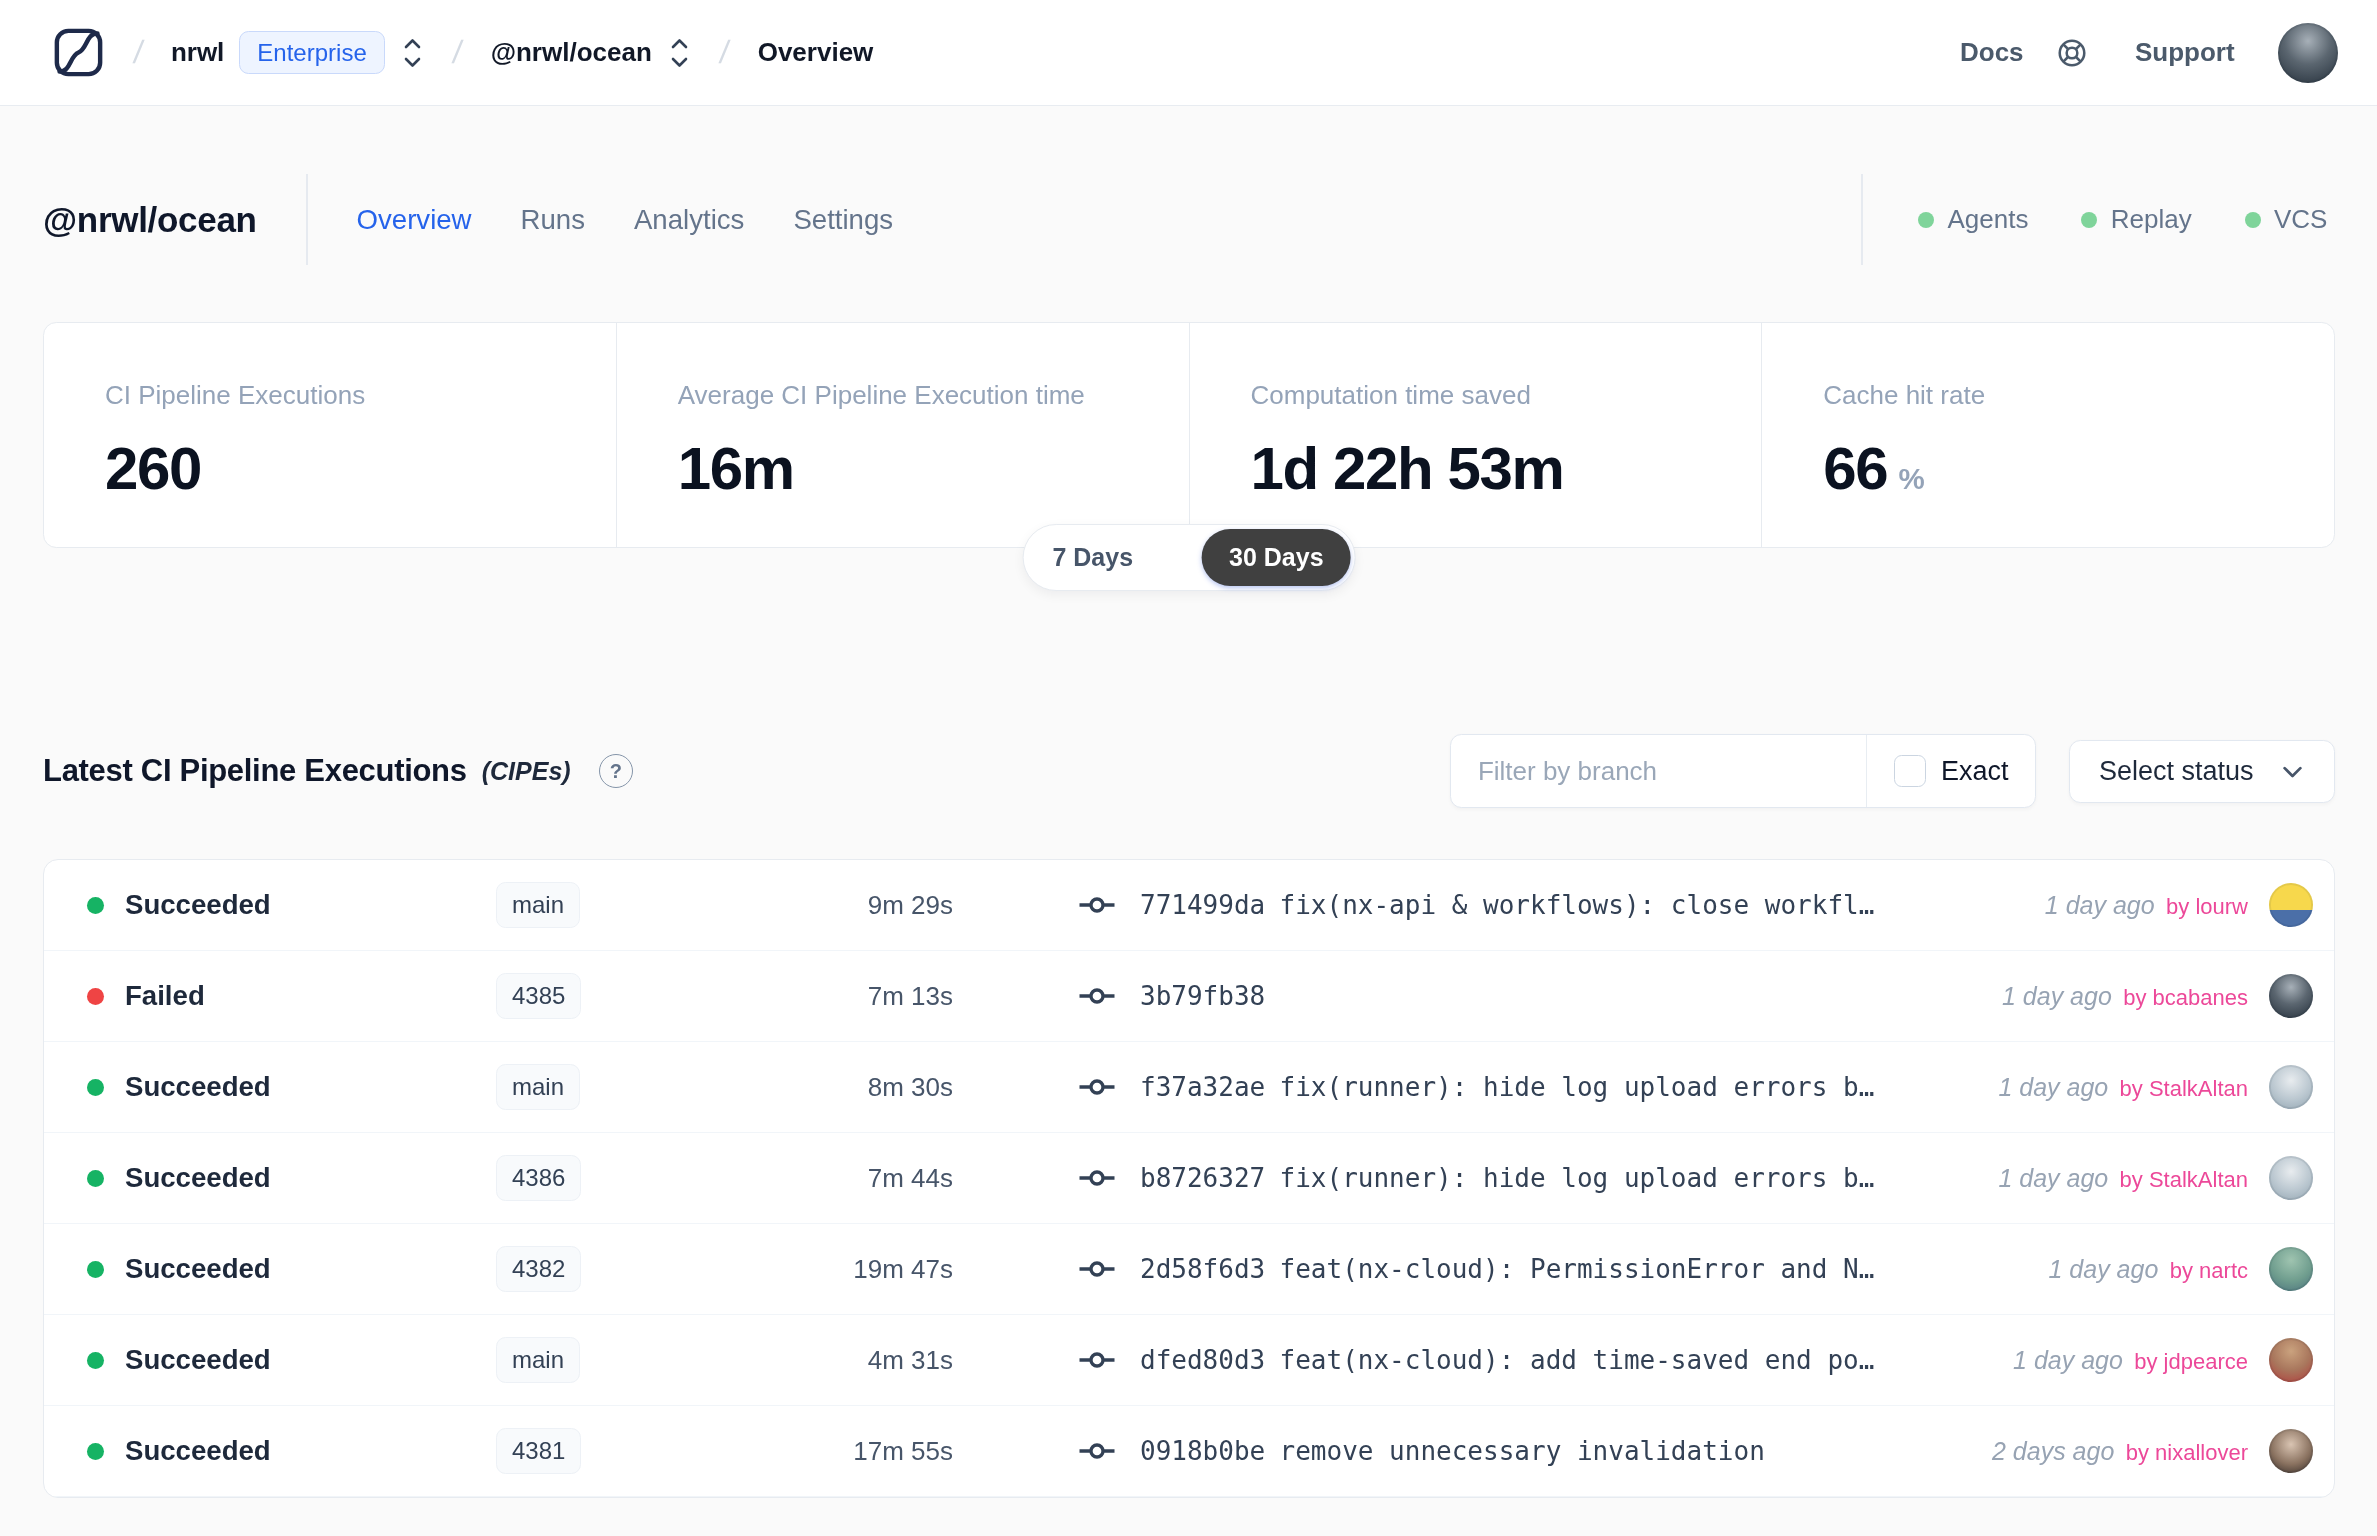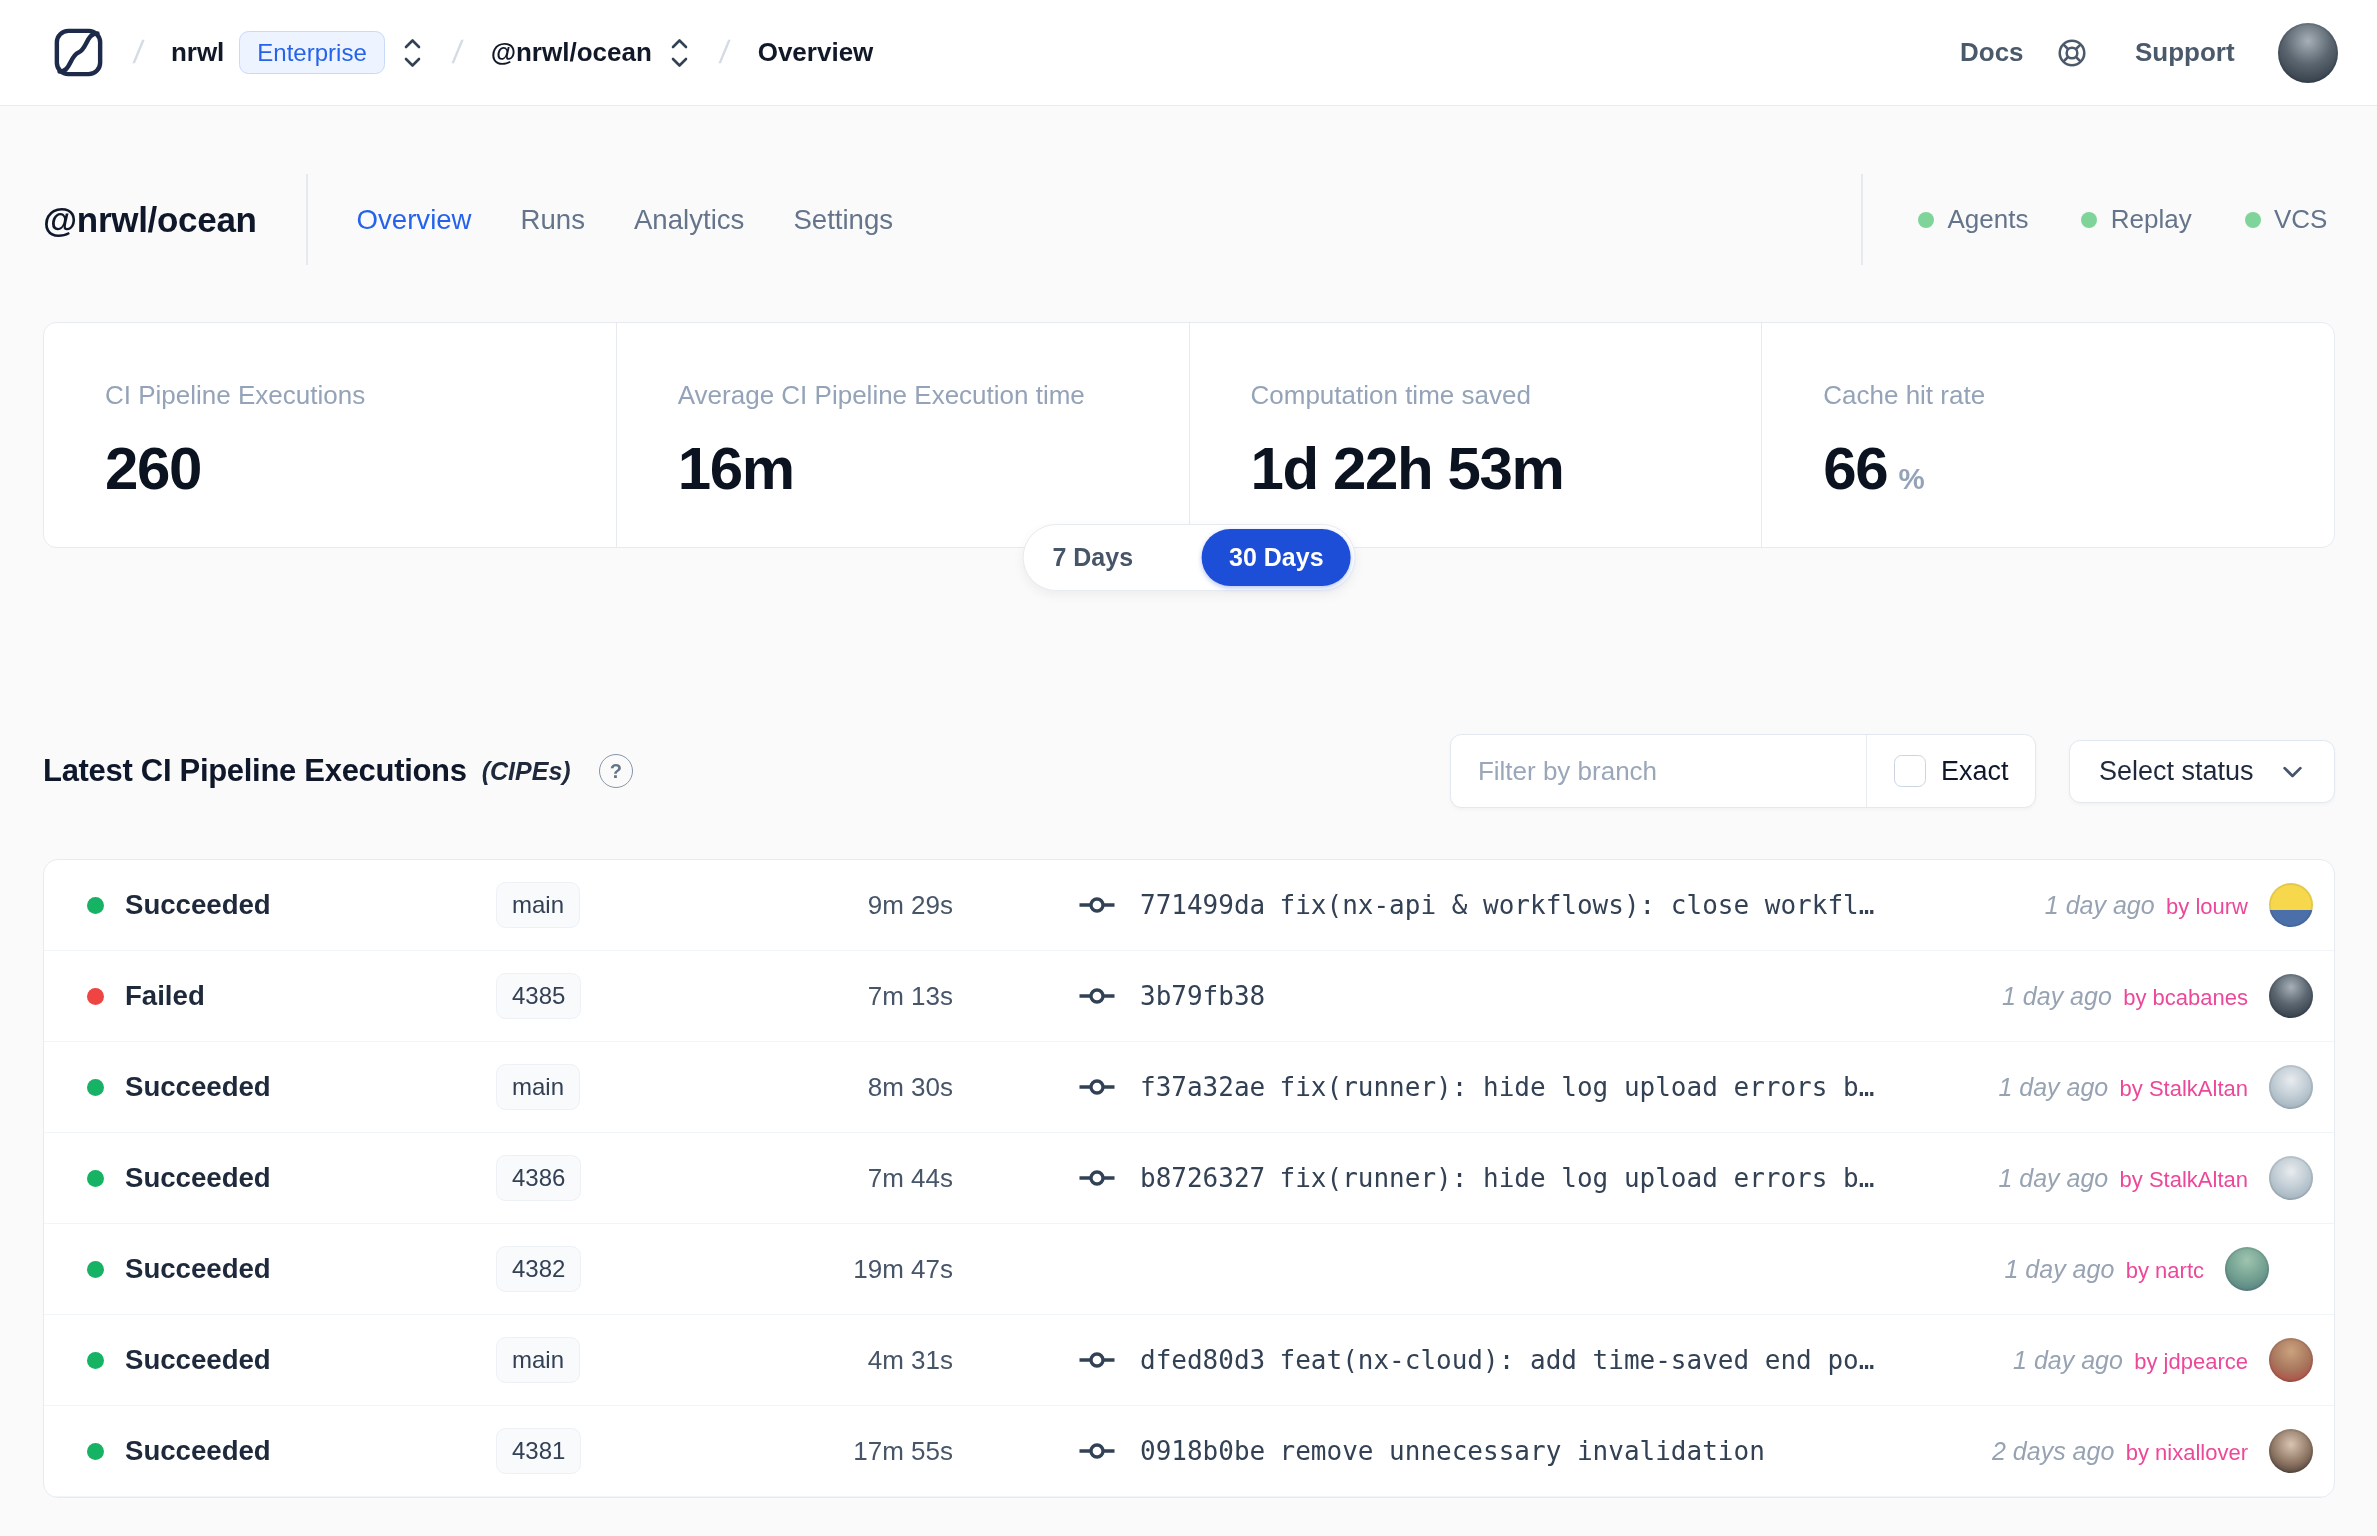--- a/index.html
+++ b/index.html
@@ -60,21 +60,21 @@
   .stat-cell + .stat-cell{border-left:1.9px solid #e7ebf0;}
   .stat-label{font-size:26px;font-weight:500;color:#94a3b8;}
   .stat-value{margin-top:23px;font-size:60px;font-weight:700;color:#0b1220;letter-spacing:-1.4px;display:flex;align-items:baseline;}
   .stat-unit{font-size:29.5px;font-weight:600;color:#94a3b8;margin-left:11.4px;letter-spacing:0;}
   .range-toggle{
     position:absolute;left:50%;top:202px;transform:translateX(-50%);
     display:flex;align-items:center;background:#fff;border:1.9px solid #e7ebf0;
     border-radius:950px;padding:3.8px;box-shadow:0 3.8px 11.4px rgba(15,23,42,.06);
   }
   .range-option{font-size:25px;font-weight:600;color:#475569;padding:9.5px 25px;border-radius:950px;cursor:pointer;}
-  .range-option.active{background:#1d4ed8;color:#fff;padding:14px 27px;box-shadow:0 1.9px 4.8px rgba(46,85,214,.35);margin-left:44px;}
+  .range-option.active{background:#404040;color:#fff;padding:14px 27px;box-shadow:0 1.9px 4.8px rgba(46,85,214,.35);margin-left:44px;}
 
   
   .cipe-header{display:flex;align-items:center;margin:186px 43px 0;}
   .cipe-title-group{display:flex;align-items:center;gap:15px;}
   .cipe-title{font-size:31px;font-weight:700;color:#0f172a;letter-spacing:-0.3px;margin:0;}
   .cipe-suffix{font-size:25px;font-style:italic;font-weight:600;color:#1e293b;}
   .help-icon{
     width:32px;height:32px;border-radius:50%;border:1.9px solid #8595a9;
     color:#64748b;font-size:20px;font-weight:700;display:flex;align-items:center;justify-content:center;
     margin-left:13.3px;cursor:pointer;
@@ -357,20 +357,30 @@
       <span class="avatar row-avatar" style="background: radial-gradient(circle at 50% 35%, rgb(232, 236, 239) 0%, rgb(185, 198, 207) 55%, rgb(143, 162, 174) 100%);"></span>
     </div>
 
     <div class="row">
       <div class="cell-status">
         <span class="dot" style="background: rgb(22, 179, 100);"></span>
         <span class="status-label">Succeeded</span>
       </div>
       <div><span class="badge">4382</span></div>
       <div class="cell-duration">19m 47s</div>
+      <div class="cell-commit">
+        <svg class="commit-icon" viewBox="0 0 24 24" fill="none" stroke="#334155" stroke-width="2">
+            <circle cx="12" cy="12" r="3.6"></circle>
+            <path d="M1.5 12 H8.4 M15.6 12 H22.5"></path>
+          </svg>
+        <span class="commit-text">
+          <span>2d58f6d3</span>
+          <span>feat(nx-cloud): PermissionError and N…</span>
+        </span>
+      </div>
       <div class="cell-meta">
         <span class="time-ago">1 day ago</span>
         <span class="author">by nartc</span>
       </div>
       <span class="avatar row-avatar" style="background: radial-gradient(circle at 50% 30%, rgb(159, 196, 176) 0%, rgb(111, 157, 142) 55%, rgb(73, 112, 124) 100%);"></span>
     </div>
 
     <div class="row">
       <div class="cell-status">
         <span class="dot" style="background: rgb(22, 179, 100);"></span>

